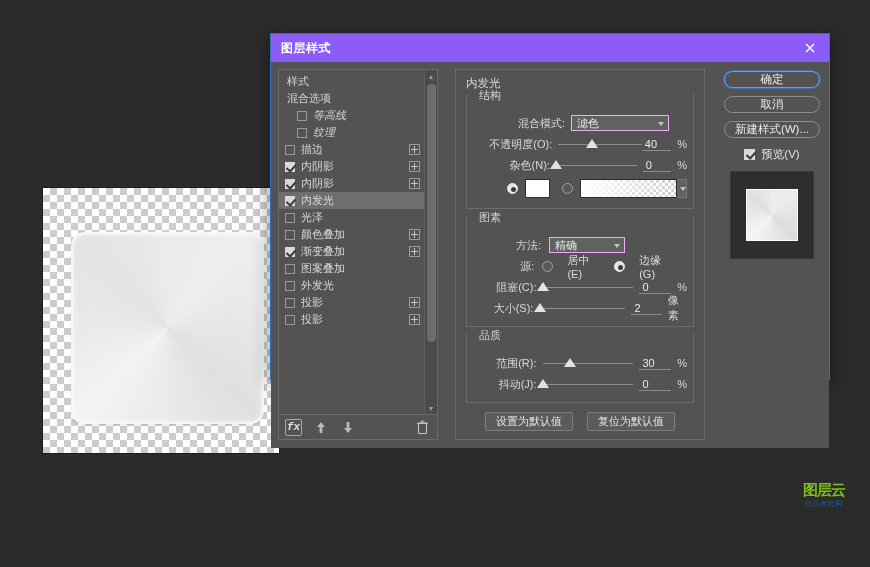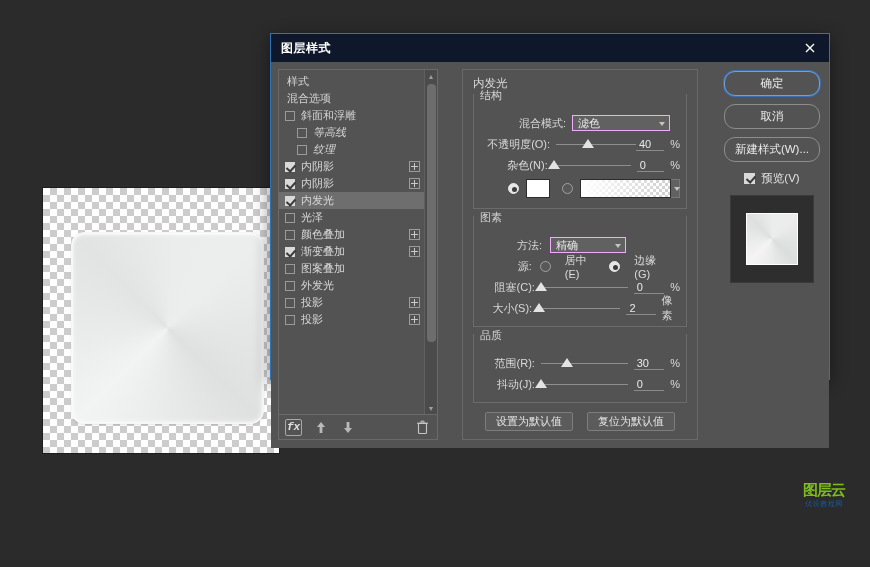--- a/index.html
+++ b/index.html
@@ -52,42 +52,42 @@
   #dialog {
     position: absolute; left: 270px; top: 33px;
     width: 560px; height: 347px;
     background: #535353;
     border: 1px solid #2e72b8;
     box-shadow: 0 4px 16px rgba(0,0,0,0.45);
     display: flex; flex-direction: column;
   }
   #titlebar {
     height: 28px; flex: 0 0 28px;
-    background: #0f172a;
+    background: #8b5cf6;
     display: flex; align-items: center;
     padding: 0 0 0 10px;
     position: relative;
   }
   #titlebar .title {
     color: #ffffff; font-size: 12px; font-weight: bold;
     letter-spacing: .5px;
   }
   #close-btn {
     position: absolute; right: 0; top: 0;
     width: 38px; height: 28px;
     display: flex; align-items: center; justify-content: center;
     cursor: pointer;
   }
   #close-btn svg { display: block; }
 
   #dlg-body {
     flex: 1 1 auto;
     display: flex;
     padding: 7px 7px 8px 7px;
-    gap: 16px;
+    gap: 9px;
     background: #535353;
   }
 
   
   #sidebar {
     width: 160px; flex: 0 0 160px;
     display: flex; flex-direction: column;
     background: #535353;
     border: 1px solid #6a6a6a;
     margin-right: 8px;
@@ -191,21 +191,21 @@
     min-width: 0;
   }
   .sec-title {
     color: #dcdcdc; font-size: 11.5px;
     margin: 0 0 3px 0;
   }
   .fieldset {
     border: 1px solid #6b6b6b;
     border-top: none;
     margin: 0 0 7px 0;
-    padding: 0 6px 6px 6px;
+    padding: 0 6px 6px 12px;
     position: relative;
   }
   .fieldset > .legend {
     position: relative; top: -1px;
     display: inline-block;
     color: #d6d6d6; font-size: 11px;
     background: #535353;
     padding: 0 5px 0 2px;
     margin-left: -2px;
     transform: translateY(-8px);
@@ -359,21 +359,21 @@
   }
 
   
   #rightcol {
     width: 100px; flex: 0 0 100px;
     display: flex; flex-direction: column;
     align-items: center;
     padding-top: 2px;
   }
   .rbtn {
-    width: 96px; height: 25px;
+    width: 96px; height: 17px;
     border-radius: 11px;
     background: #535353;
     border: 1px solid #8d8d8d;
     color: #eaeaea; font-size: 11.5px;
     display: flex; align-items: center; justify-content: center;
     margin-bottom: 8px;
     cursor: pointer;
   }
   .rbtn.primary { border: 1px solid #6e9fe0; box-shadow: 0 0 0 1px #3c6fb0; }
   #preview-row {
@@ -439,31 +439,32 @@
 
       <div id="sidebar">
         <div id="style-list">
           <div id="list-inner">
               <div class="srow heading">
                 <span class="lbl">样式</span>
               </div>
               <div class="srow heading">
                 <span class="lbl">混合选项</span>
               </div>
-              <div class="srow">
-                <span class="cb"></span>
-                <span class="lbl">斜面和浮雕</span>
-              </div>
               <div class="srow indent">
                 <span class="cb"></span>
                 <span class="lbl">等高线</span>
               </div>
               <div class="srow indent">
                 <span class="cb"></span>
                 <span class="lbl">纹理</span>
+              </div>
+              <div class="srow">
+                <span class="cb"></span>
+                <span class="lbl">描边</span>
+                <span class="plus"></span>
               </div>
               <div class="srow">
                 <span class="cb checked"></span>
                 <span class="lbl">内阴影</span>
                 <span class="plus"></span>
               </div>
               <div class="srow">
                 <span class="cb checked"></span>
                 <span class="lbl">内阴影</span>
                 <span class="plus"></span>

